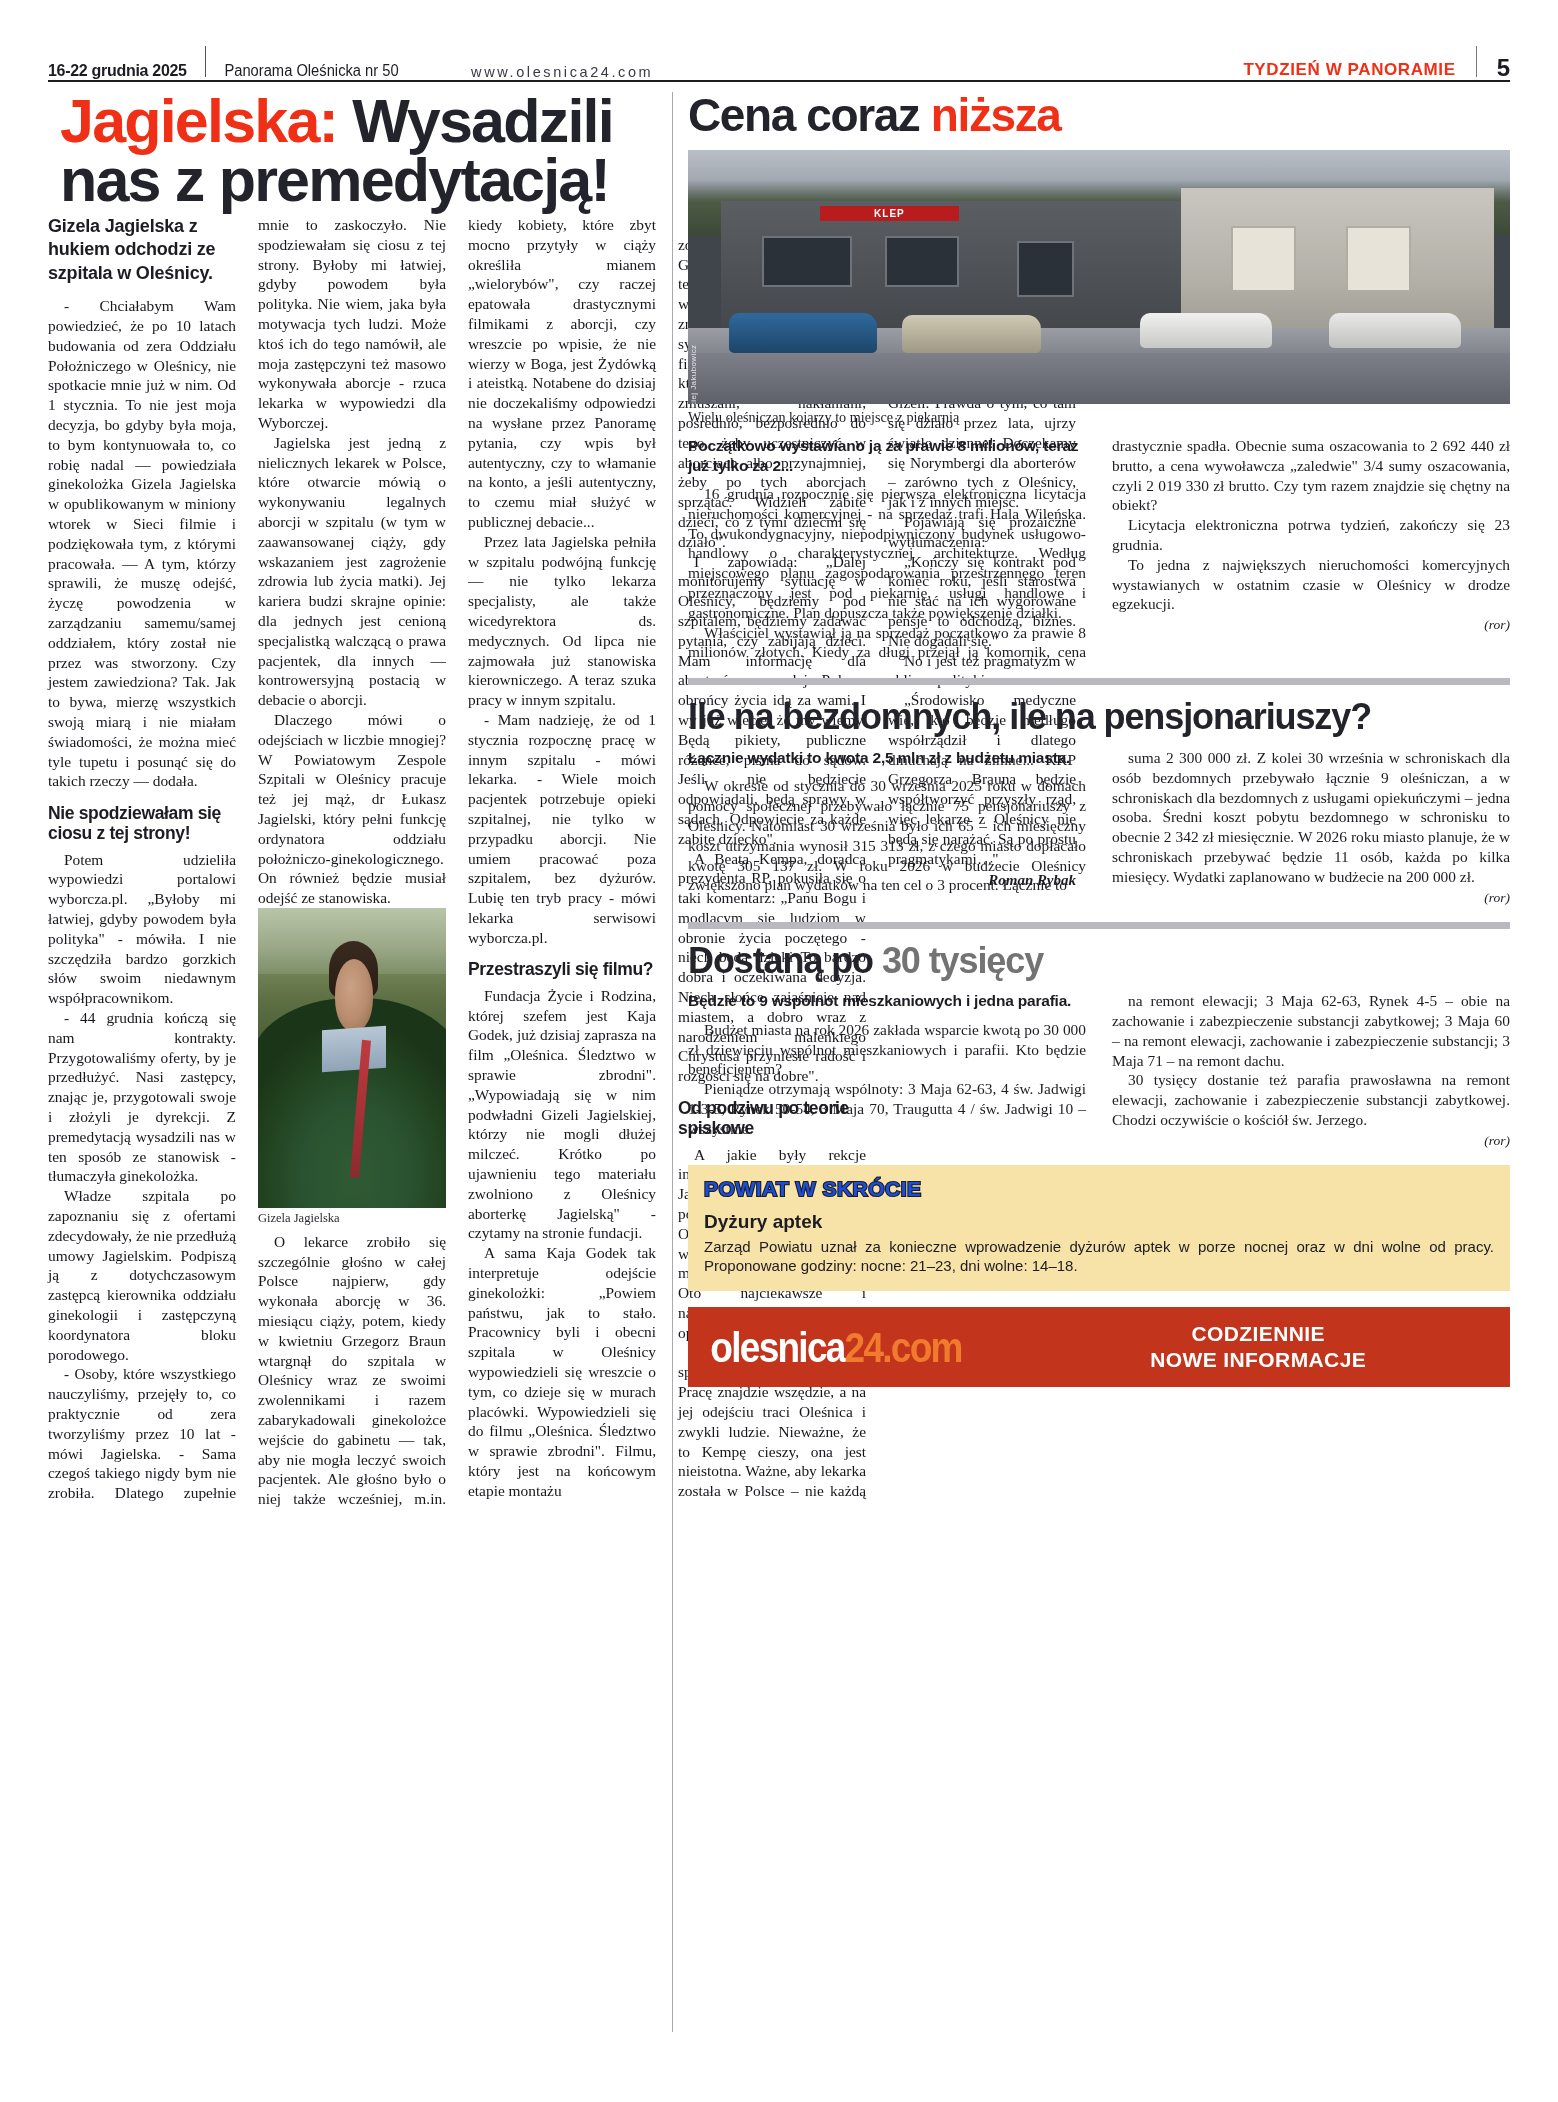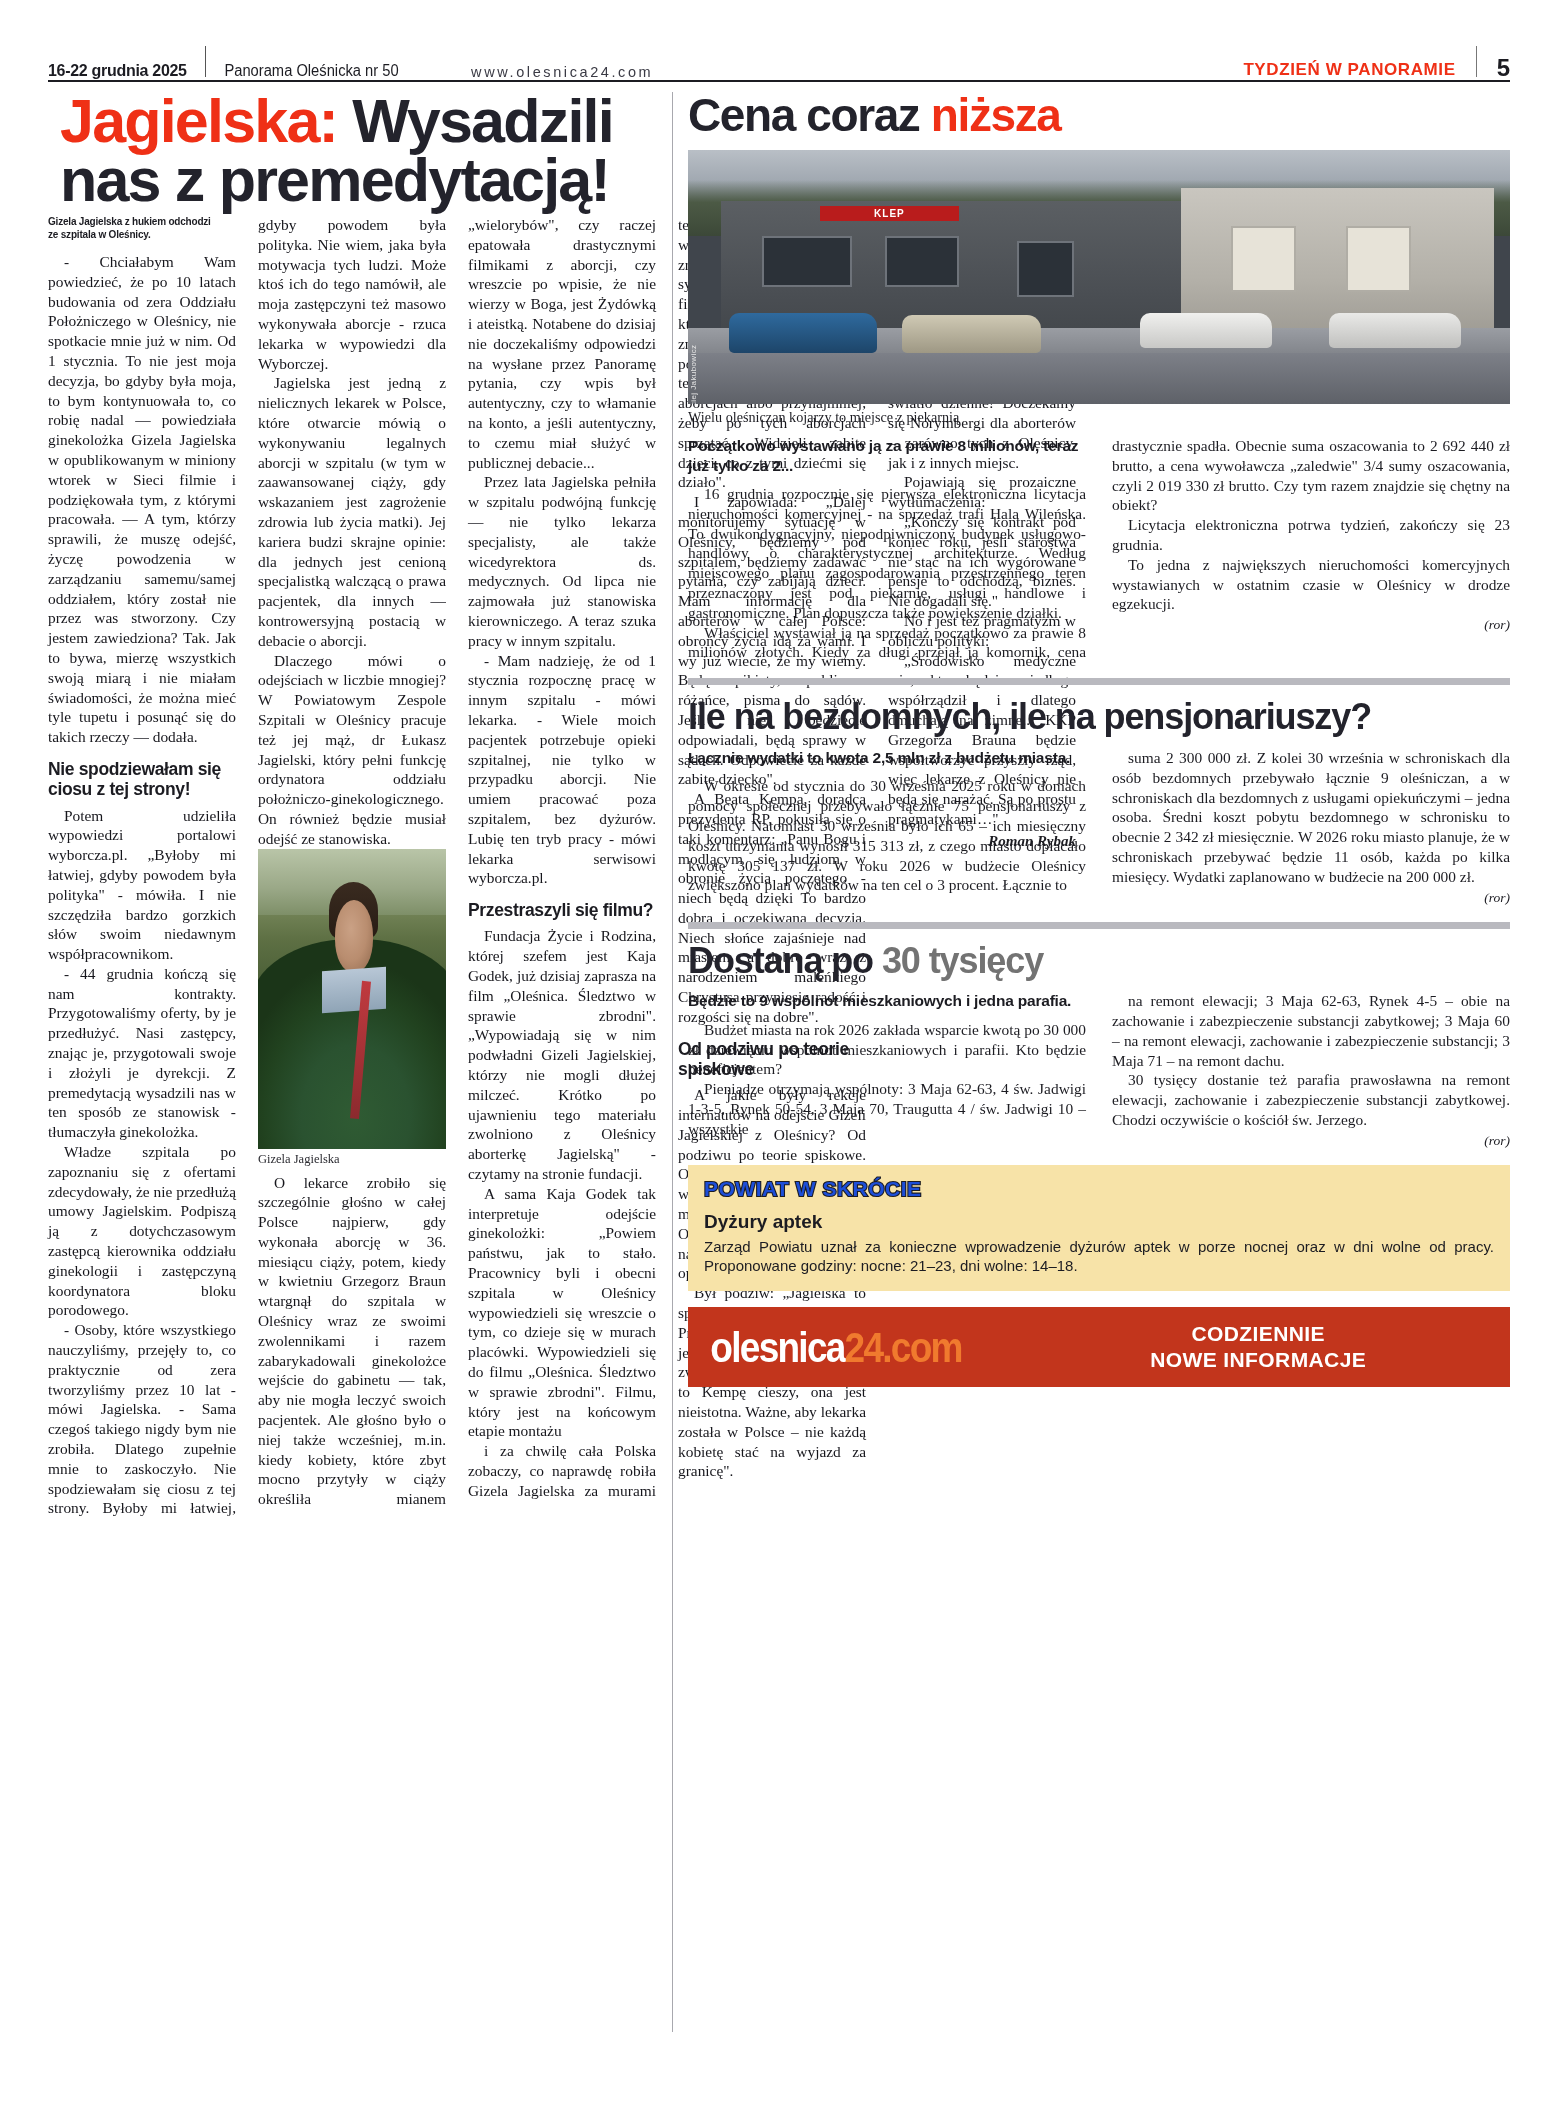--- a/index.html
+++ b/index.html
@@ -61,21 +61,21 @@
   .left-art { position: absolute; left: 48px; top: 92px; width: 608px; }
   h1.headline {
     font-family: "Liberation Sans", sans-serif;
     font-weight: bold; font-size: 61px; line-height: 0.97;
     letter-spacing: -1.8px; margin: 0 0 20px 12px; color: #23232c;
   }
   h1.headline .hl-red { color: #ef3016; }
 
   .lead {
     font-family: "Liberation Sans", sans-serif;
-    font-weight: bold; font-size: 10px; line-height: 1.3;
+    font-weight: bold; font-size: 18px; line-height: 1.3;
     letter-spacing: -0.2px; margin: 0 16px 11px 0; color: #1c1c22;
   }
 
   .cols3 { column-count: 3; column-gap: 22px; column-fill: auto; }
   .left-body { position: absolute; left: 48px; top: 215px; width: 608px; height: 1305px; }
 
   p.body, .body {
     font-family: "Liberation Serif", serif;
     font-size: 15.4px; line-height: 1.285;
     text-align: justify; text-justify: inter-word;

